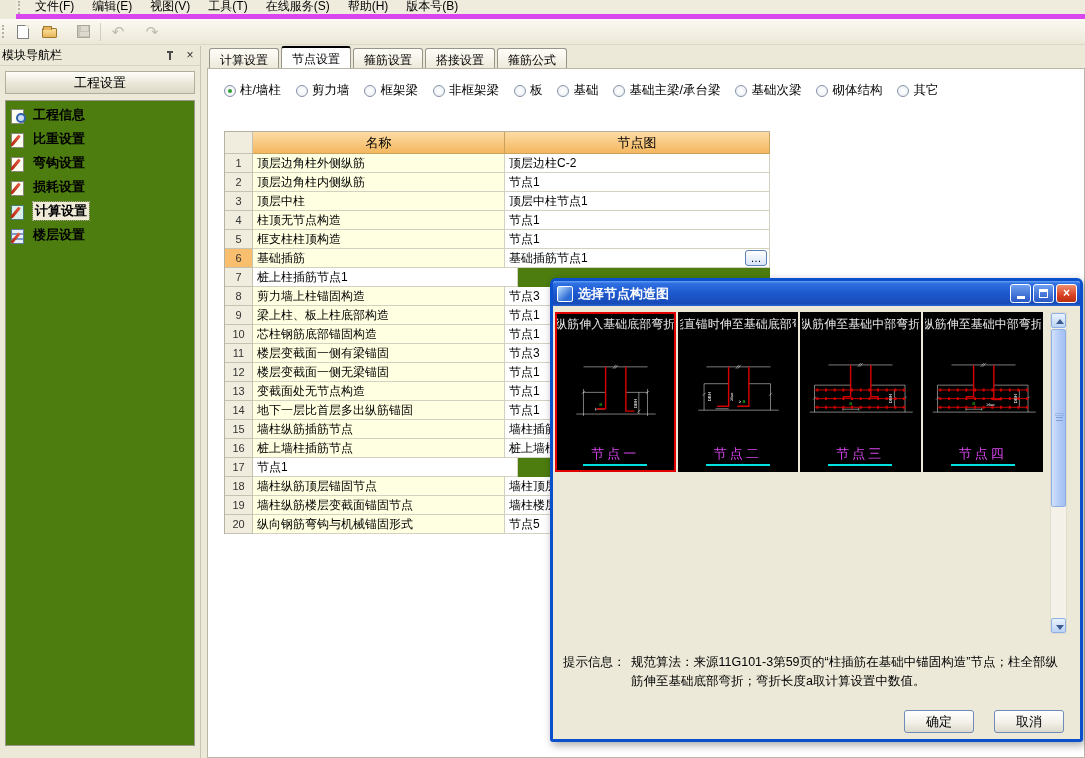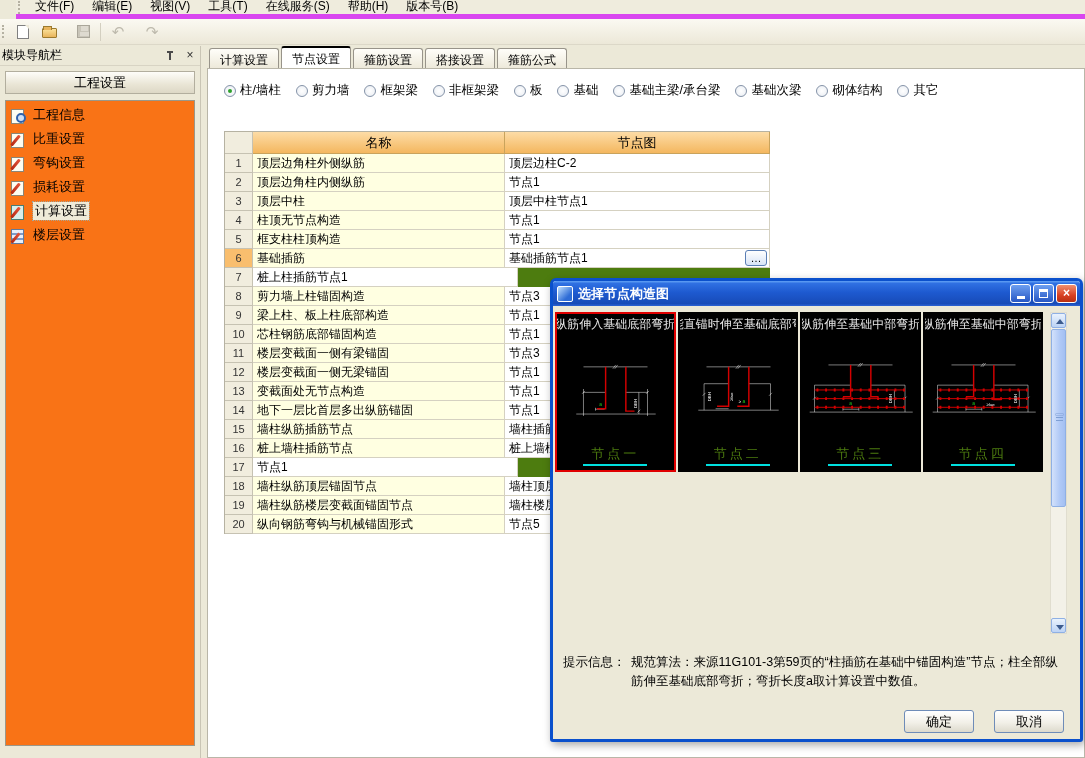--- a/index.html
+++ b/index.html
@@ -28,21 +28,21 @@
 
   
   .sidebar { position:absolute; left:0; top:46px; width:201px; bottom:0; background:#ECE9D8; border-right:1px solid #C9C5B5; }
   .sb-titlebar { height:20px; display:flex; align-items:center; border-bottom:1px solid #D8D4C4; padding:0 3px 0 2px; }
   .sb-title { flex:1; }
   .pin-icon { width:11px; height:11px; position:relative; margin-right:7px; }
   .pin-icon::before { content:""; position:absolute; left:2px; top:1px; width:6px; height:2px; background:#4A4A4A; }
   .pin-icon::after { content:""; position:absolute; left:4px; top:1px; width:2px; height:9px; background:#4A4A4A; }
   .sb-close { width:14px; height:14px; text-align:center; line-height:12px; font-size:12px; color:#333; }
   .section-header { margin:5px 5px 4px; height:23px; background:linear-gradient(#FEFDF9,#E9E5D5 60%,#DDD8C6); border:1px solid #B2AE9E; text-align:center; line-height:21px; font-size:13px; }
-  .list-box { position:absolute; left:5px; right:5px; top:54px; bottom:12px; background:#f97316; border:1px solid #9B9788; padding-top:2px; }
+  .list-box { position:absolute; left:5px; right:5px; top:54px; bottom:12px; background:#4d7c0f; border:1px solid #9B9788; padding-top:2px;font-weight:bold; }
   .side-item { height:24px; display:flex; align-items:center; padding-left:5px; gap:7px; font-size:13px; }
   .side-item.selected .side-label { background:#EFEBD8; outline:1px dotted #A8A494; padding:0 2px; }
   .sicon { width:15px; height:15px; position:relative; flex:none; }
   .sicon::before { content:""; position:absolute; left:0; top:1px; width:11px; height:13px; background:#FDFDF2; border:1px solid #8A8678; }
   .sicon.pen::after { content:""; position:absolute; left:3px; top:2px; width:3px; height:13px; background:linear-gradient(#E6533A,#B22813); transform:rotate(40deg); border-radius:1px; }
   .sicon.mag::after { content:""; position:absolute; right:0; bottom:0; width:6px; height:6px; border:2px solid #2F62AC; border-radius:50%; background:#CFE0F5; }
   .sicon.calc::before { background:#D9EFEA; border-color:#4A7E74; }
   .sicon.floor::before { background:linear-gradient(#E8F0FA 0 3px,#7E9CC8 3px 5px,#E8F0FA 5px 8px,#7E9CC8 8px 10px,#E8F0FA 10px 13px); border-color:#5F7A9E; }
   .sicon.floor::after { content:""; position:absolute; left:3px; top:4px; width:3px; height:12px; background:linear-gradient(#E6533A,#B22813); transform:rotate(40deg); }
 
@@ -83,21 +83,21 @@
   .tbx.max { background:linear-gradient(#6D9FF0,#2757C4); }
   .tbx.close { background:linear-gradient(#F0906F,#D84123 60%,#B93012); font-size:12px; }
   .min-g { display:inline-block; width:8px; height:3px; background:#fff; margin-top:11px; }
   .max-g { display:inline-block; width:9px; height:9px; border:1px solid #fff; border-top:3px solid #fff; margin-top:4px; }
   .dlg-body { position:relative; width:100%; height:436px; }
   .panel-grid { position:absolute; left:2px; top:6px; width:488px; height:322px; display:grid; grid-template-columns:1fr 1fr 1fr 1fr; grid-template-rows:1fr 1fr; gap:2px; }
   .npanel { background:#000; border:2px solid #000; display:flex; flex-direction:column; align-items:center; overflow:hidden; }
   .npanel.sel { border-color:#E00000; }
   .np-title { color:#E9E9E9; font-size:12px; margin-top:2px; white-space:nowrap; }
   .np-svg { width:100%; flex:1; }
-  .np-label { color:#4d7c0f; font-size:13px; letter-spacing:3px; border-bottom:2px solid #00E0E0; padding:0 8px 1px; margin-bottom:4px;font-family:Liberation Mono, monospace; }
+  .np-label { color:#d946ef; font-size:13px; letter-spacing:3px; border-bottom:2px solid #00E0E0; padding:0 8px 1px; margin-bottom:4px;font-family:Liberation Mono, monospace; }
   
   .vscroll { position:absolute; left:497px; top:6px; width:17px; height:322px; background:#F3F1E8; border:1px solid #E0DDCF; }
   .varrow { position:absolute; left:0; width:15px; height:15px; background:linear-gradient(#E9F2FD,#BCD3F5); border:1px solid #8FB0E4; border-radius:2px; }
   .varrow.up { top:0; } .varrow.down { bottom:0; }
   .tri-up { position:absolute; left:4px; top:5px; border-left:4px solid transparent; border-right:4px solid transparent; border-bottom:5px solid #3C5B8E; }
   .tri-down { position:absolute; left:4px; top:6px; border-left:4px solid transparent; border-right:4px solid transparent; border-top:5px solid #3C5B8E; }
   .vthumb { position:absolute; left:0; top:16px; width:15px; height:178px; background:linear-gradient(90deg,#D3E1FB,#B0C9F6 60%,#A3BFF2); border:1px solid #8FB0E4; border-radius:2px; }
   .vthumb::after { content:""; position:absolute; left:4px; top:84px; width:7px; height:1px; box-shadow:0 0 0 0.5px #7E9FD4, 0 3px 0 0 #7E9FD4, 0 6px 0 0 #7E9FD4; }
   
   .hint { position:absolute; left:10px; top:347px; display:flex; font-size:12.5px; line-height:1.55; }

